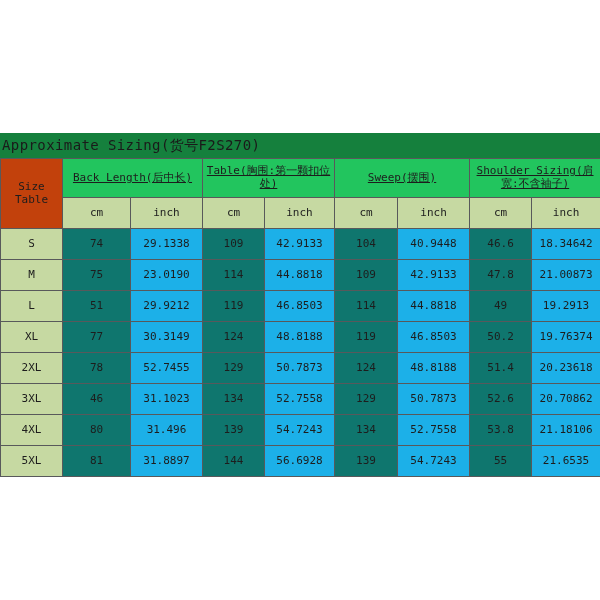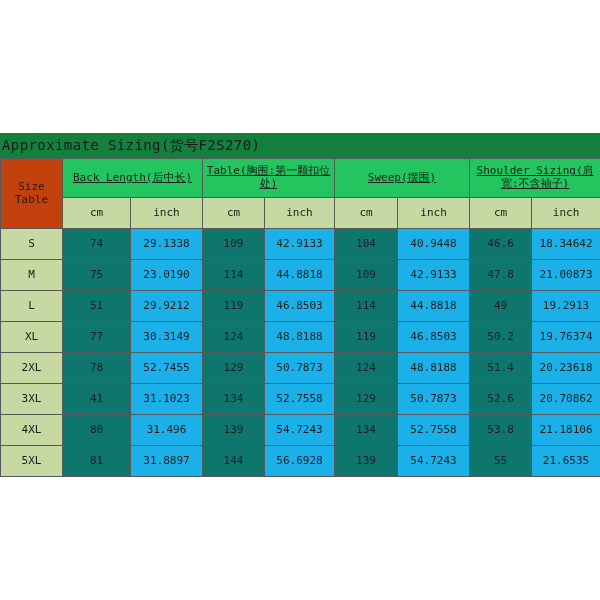--- a/index.html
+++ b/index.html
@@ -194,21 +194,21 @@
         <td class="cell-inch">52.7455</td>
         <td class="cell-cm">129</td>
         <td class="cell-inch">50.7873</td>
         <td class="cell-cm">124</td>
         <td class="cell-inch">48.8188</td>
         <td class="cell-cm">51.4</td>
         <td class="cell-inch">20.23618</td>
       </tr>
       <tr>
         <td class="cell-size">3XL</td>
-        <td class="cell-cm">41</td>
+        <td class="cell-cm">46</td>
         <td class="cell-inch">31.1023</td>
         <td class="cell-cm">134</td>
         <td class="cell-inch">52.7558</td>
         <td class="cell-cm">129</td>
         <td class="cell-inch">50.7873</td>
         <td class="cell-cm">52.6</td>
         <td class="cell-inch">20.70862</td>
       </tr>
       <tr>
         <td class="cell-size">4XL</td>

